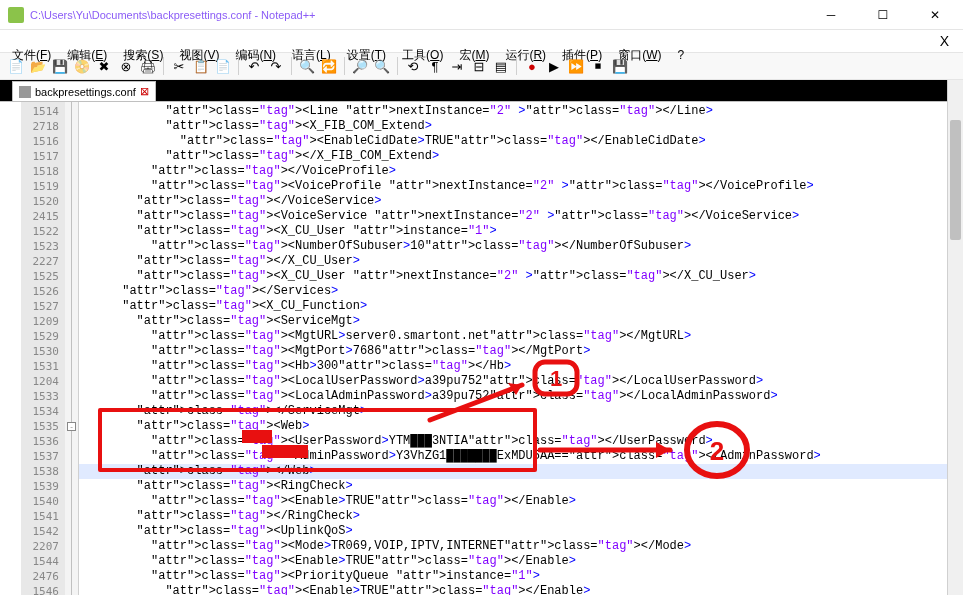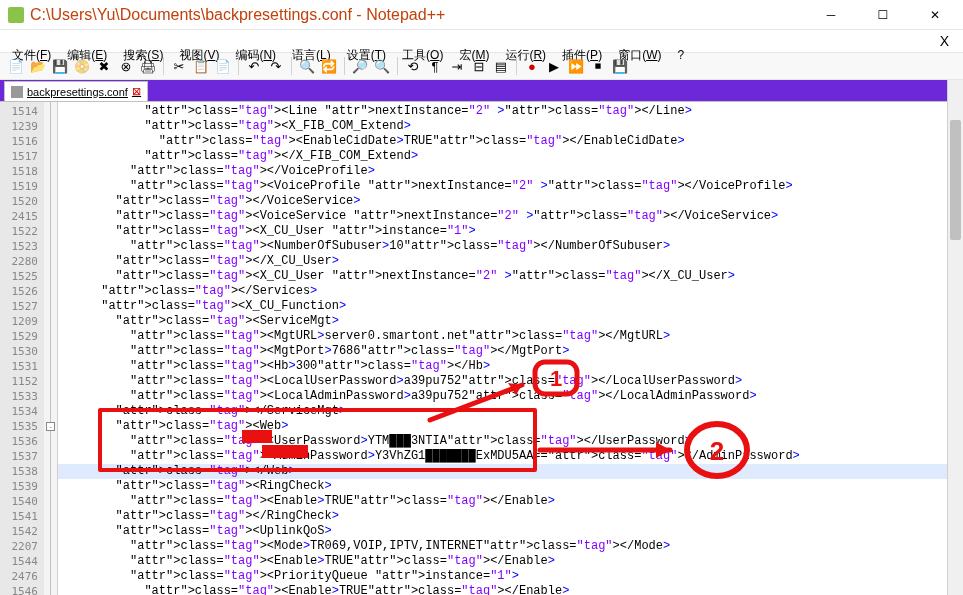--- a/index.html
+++ b/index.html
@@ -1,34 +1,34 @@
 <!DOCTYPE html>
 <html><head>
 <meta charset="utf-8">
 <style>
 * { margin:0; padding:0; box-sizing:border-box; }
 body { font-family:"Segoe UI",Tahoma,sans-serif; font-size:12px; background:#fff; width:963px; height:595px; overflow:hidden; position:relative; }
 .title-bar { height:30px; display:flex; align-items:center; padding:0 8px; background:#fff; border-bottom:1px solid #e5e5e5; }
 .title-icon { width:16px; height:16px; background:#8bc34a; margin-right:6px; border-radius:2px; }
-.title-text { flex:1; font-size:16px; color:#c2410c; }
+.title-text { flex:1; font-size:11px; color:#8b5cf6; }
 .win-controls { display:flex; gap:12px; }
 .win-btn { width:40px; height:28px; display:flex; align-items:center; justify-content:center; color:#000; }
 .menu-bar { height:22px; display:flex; align-items:center; padding:0 6px; gap:4px; font-size:12px; color:#000; }
 .menu-item { padding:0 6px;margin-top:28px; }
 .menu-item .ul { text-decoration:underline; }
 .menu-close { margin-left:auto; padding-right:8px; font-size:14px; }
 .toolbar { height:28px; display:flex; align-items:center; padding:0 6px; gap:2px; border-top:1px solid #e5e5e5; border-bottom:1px solid #e5e5e5; background:#f8f8f8; }
 .tb-ico { width:18px; height:18px; display:flex; align-items:center; justify-content:center; margin:0 1px; font-size:13px; }
 .tb-sep { width:1px; height:18px; background:#d0d0d0; margin:0 3px; }
-.tab-bar { height:22px; display:flex; align-items:flex-end; padding:0 4px; background:#6d28d9; border-bottom:1px solid #c0c0c0;text-decoration:underline; }
+.tab-bar { height:22px; display:flex; align-items:flex-end; padding:0 12px; background:#000000; border-bottom:1px solid #c0c0c0; }
 .tab { height:20px; display:flex; align-items:center; padding:0 6px; background:#fff; border:1px solid #c0c0c0; border-bottom:none; font-size:11px; gap:4px; }
 .tab-ico { width:12px; height:12px; background:#999; }
 .tab-close { font-size:11px; color:#c00; cursor:pointer; }
 .editor { display:flex; height:493px; position:relative; }
-.gutter { width:44px; background:#e8e8e8; text-align:right; padding-right:6px; font-family:Consolas,monospace; font-size:11px; color:#888; line-height:15px; padding-top:2px; }
+.gutter { width:44px; background:#e8e8e8; text-align:right; padding-right:6px; font-family:Consolas,monospace; font-size:11px; color:#888; line-height:15px; padding-top:2px;margin-left:21px; }
 .gutter div { height:15px; }
 .fold-col { width:14px; background:#f4f4f4; border-right:1px solid #d0d0d0; position:relative; }
 .fold-line { position:absolute; left:6px; top:0; bottom:0; width:1px; background:#c0c0c0; }
 .fold-box { position:absolute; left:2px; width:9px; height:9px; border:1px solid #888; background:#fff; text-align:center; line-height:7px; font-size:8px; color:#888; }
 .code { flex:1; font-family:Consolas,"Courier New",monospace; font-size:12px; line-height:15px; padding-top:2px; overflow:hidden; position:relative; }
 .code .ln { height:15px; white-space:pre; }
 .code .ln.hl { background:#e0eaff; }
 .tag { color:#0000ff; }
 .val { color:#8000ff; }
 .scrollbar-v { position:absolute; right:0; top:80px; bottom:0; width:16px; background:#f0f0f0; border-left:1px solid #d0d0d0; }
@@ -104,38 +104,38 @@
   <div class="tab">
     <div class="tab-ico"></div>
     <span>backpresettings.conf</span>
     <span class="tab-close">⊠</span>
   </div>
 </div>
 
 <div class="editor">
   <div class="gutter" id="gutter">
       <div>1514</div>
-      <div>1239</div>
+      <div>2718</div>
       <div>1516</div>
       <div>1517</div>
       <div>1518</div>
       <div>1519</div>
       <div>1520</div>
       <div>2415</div>
       <div>1522</div>
       <div>1523</div>
-      <div>2280</div>
+      <div>2227</div>
       <div>1525</div>
       <div>1526</div>
       <div>1527</div>
       <div>1209</div>
       <div>1529</div>
       <div>1530</div>
       <div>1531</div>
-      <div>1152</div>
+      <div>1204</div>
       <div>1533</div>
       <div>1534</div>
       <div>1535</div>
       <div>1536</div>
       <div>1537</div>
       <div>1538</div>
       <div>1539</div>
       <div>1540</div>
       <div>1541</div>
       <div>1542</div>

